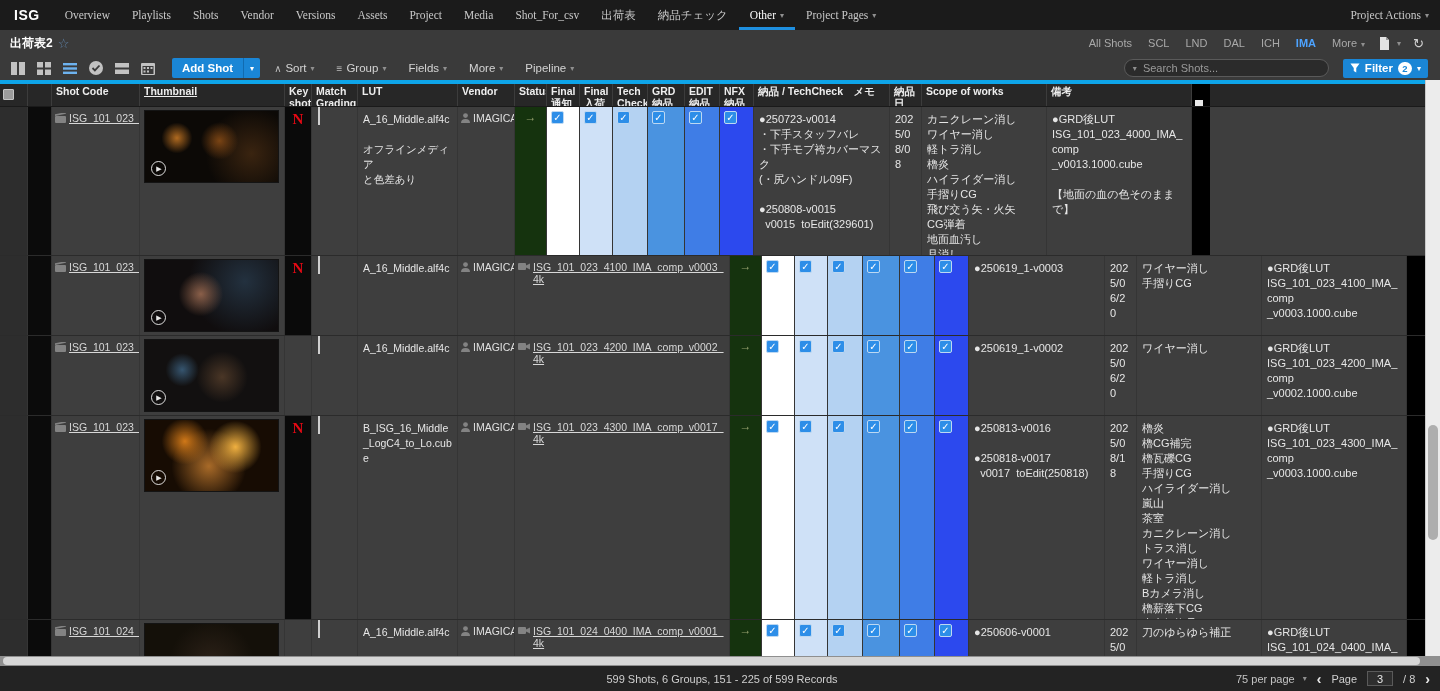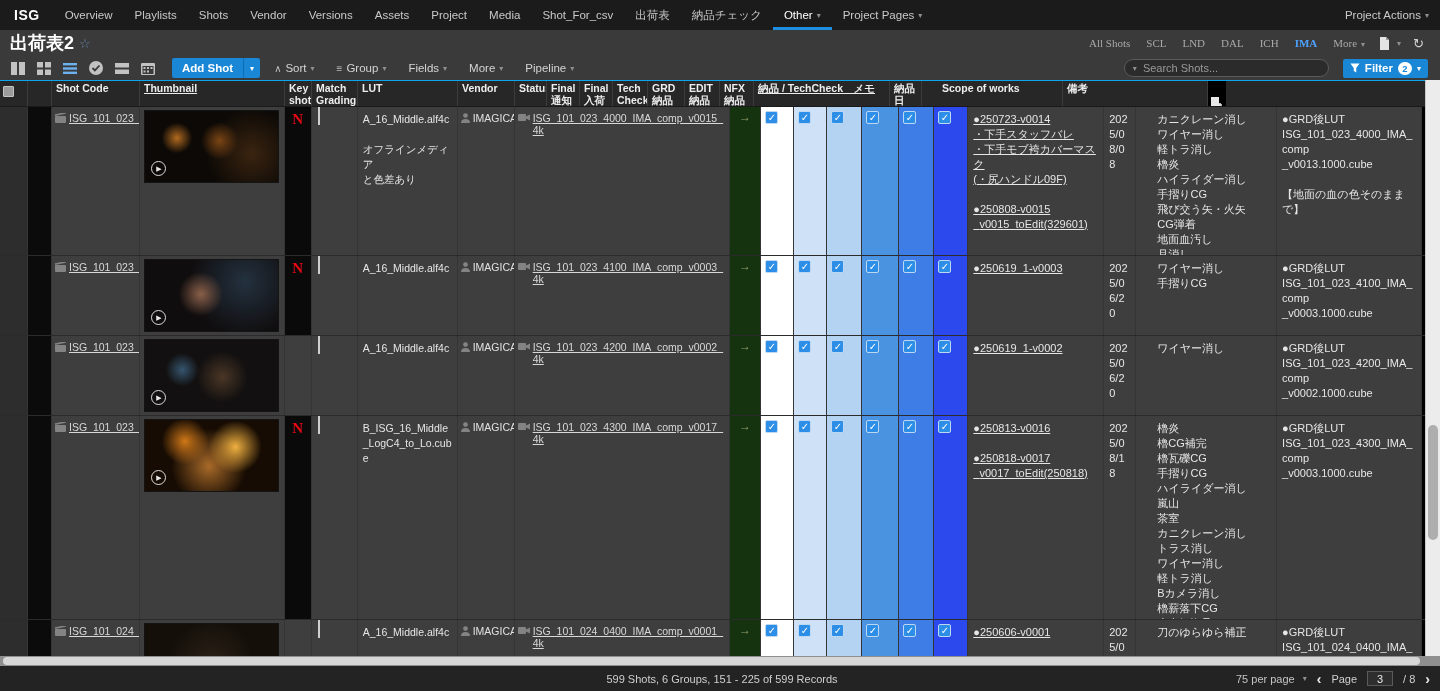--- a/index.html
+++ b/index.html
@@ -3,32 +3,32 @@
 <meta charset="utf-8">
 <style>
   * { margin:0; padding:0; box-sizing:border-box; }
   html,body { background:#111; }
   body { font-family:"Liberation Sans","DejaVu Sans",sans-serif; }
   .app { position:relative; width:1440px; height:691px; background:#3e3e3e; overflow:hidden; }
 
   
   .topnav { height:30px; background:#1b1b1b; display:flex; align-items:stretch; color:#c9c9c9; font-size:11.5px; }
   .logo { color:#fff; font-weight:bold; font-size:14px; letter-spacing:.5px; padding:0 14px; display:flex; align-items:center; }
-  .navitem { display:flex; align-items:center; padding:0 11px; cursor:pointer; white-space:nowrap; }
+  .navitem { display:flex; align-items:center; padding:0 11px; cursor:pointer; white-space:nowrap;font-family:Liberation Serif, serif; }
   .navitem.active { color:#fff; border-bottom:3px solid #1e8fe0; padding-top:3px; }
   .caret { color:#8f8f8f; font-size:8px; margin-left:4px; }
   .nav-spacer { flex:1; }
 
   
   .pagehead { height:26px; background:#3a3a3a; display:flex; align-items:center; padding:0 10px; }
-  .page-title { color:#fff; font-size:18px; font-weight:bold; }
+  .page-title { color:#fff; font-size:12px; font-weight:bold; }
   .fav-star { color:#5e82a8; font-size:13px; margin-left:5px; }
   .ph-spacer { flex:1; }
   .ph-tabs { display:flex; align-items:center; gap:16px; font-size:11px; color:#a9a9a9; margin-right:14px; }
-  .ph-tab { cursor:pointer; white-space:nowrap;font-family:Liberation Serif, serif; }
+  .ph-tab { cursor:pointer; white-space:nowrap; }
   .ph-tab.active { color:#4da3ff; font-weight:bold; }
   .ph-icons { display:flex; align-items:center; gap:12px; margin-right:6px; color:#cfcfcf; }
 
   
   .toolbar { height:24px; background:#3a3a3a; display:flex; align-items:center; padding:0 8px; gap:6px; }
   .view-ic { width:20px; height:18px; display:flex; align-items:center; justify-content:center; cursor:pointer; }
   .btn-addshot { display:flex; align-items:stretch; height:20px; margin-left:8px; border-radius:2px; overflow:hidden; cursor:pointer; }
   .btn-addshot .main { background:#1a86d6; color:#fff; font-size:11.5px; font-weight:bold; display:flex; align-items:center; padding:0 10px; }
   .btn-addshot .drop { background:#1a86d6; border-left:1px solid #116bb0; color:#fff; display:flex; align-items:center; padding:0 6px; font-size:8px; }
   .menu-btn { display:flex; align-items:center; color:#d4d4d4; font-size:11.5px; padding:0 8px; cursor:pointer; white-space:nowrap; }
@@ -36,31 +36,31 @@
   .tb-spacer { flex:1; }
   .search-pill { width:205px; height:18px; background:#2b2b2b; border:1px solid #5a5a5a; border-radius:9px; display:flex; align-items:center; padding:0 8px; margin-right:8px; }
   .search-pill .caret { margin:0 6px 0 0; }
   .search-pill input { background:transparent; border:none; outline:none; color:#cfcfcf; font-size:11px; width:150px; font-family:inherit; }
   .search-pill input::placeholder { color:#9a9a9a; }
   .btn-filter { height:19px; background:#1a86d6; border-radius:2px; display:flex; align-items:center; color:#fff; font-size:11.5px; font-weight:bold; padding:0 7px; gap:5px; cursor:pointer; margin-right:4px; }
   .filter-badge { background:#fff; color:#1a86d6; border-radius:8px; font-size:9.5px; font-weight:bold; min-width:14px; height:13px; display:flex; align-items:center; justify-content:center; padding:0 3px; }
 
   
   .grid { position:relative; width:1440px; }
-  .thead { display:flex; height:27px; background:#272727; border-top:1px solid #0ea5e9; border-bottom:1px solid #1a1a1a; color:#ededed; font-size:10.5px; font-weight:bold; }
+  .thead { display:flex; height:27px; background:#272727; border-top:4px solid #0ea5e9; border-bottom:1px solid #1a1a1a; color:#ededed; font-size:10.5px; font-weight:bold; }
   .th { padding:2px 4px; border-right:1px solid #3c3c3c; white-space:pre-line; line-height:11.5px; overflow:hidden; }
   .tbody { height:549px; overflow:hidden; background:#262626; }
   .trow { display:flex; background:#3e3e3e; border-bottom:1px solid #2b2b2b; }
   .c { border-right:1px solid #353535; overflow:hidden; position:relative; }
 
   .w-gutter{width:28px;} .w-flag{width:24px;} .w-shotcode{width:88px;} .w-thumb{width:145px;text-decoration:underline;}
   .w-key{width:27px;} .w-match{width:46px;} .w-lut{width:100px;} .w-vendor{width:57px;}
   .w-latest{width:215px;} .w-status{width:32px;} .w-ft{width:33px;} .w-fn{width:33px;}
   .w-tc{width:35px;} .w-grd{width:37px;} .w-edit{width:35px;} .w-nfx{width:34px;}
-  .w-memo{width:136px;text-decoration:underline;} .w-date{width:32px;} .w-scope{width:125px;margin-left:16px;} .w-biko{width:145px;}
+  .w-memo{width:136px;} .w-date{width:32px;} .w-scope{width:125px;} .w-biko{width:145px;}
   .w-endgap{width:18px; border-right:none;}
 
   .c.gutter { background:#2d2d2d; }
   .c.flag { background:#0b0b0b; }
   .hdr-check { width:11px; height:11px; background:#9c9c9c; border:1px solid #c4c4c4; border-radius:1px; margin:5px 0 0 3px; }
 
   .cell-pad { padding:5px 5px; font-size:11px; color:#e6e6e6; line-height:15px; }
   .lnk { color:#d8d8d8; text-decoration:underline; cursor:pointer; }
   .shot-cell { display:flex; align-items:flex-start; gap:3px; padding:5px 2px 0 3px; font-size:10.5px; }
   .mini-ic { flex:none; opacity:.75; margin-top:1px; }
@@ -316,27 +316,20 @@
           <div class="pre" style="margin-top:15px;">オフラインメディア
 と色差あり</div>
         </div>
         <div class="c w-vendor shot-cell">
           <svg class="mini-ic" width="9" height="10" viewBox="0 0 9 10">
               <circle cx="4.5" cy="2.6" r="2.4" fill="#9a9a9a"></circle>
               <path d="M0 10 q0 -4 4.5 -4 q4.5 0 4.5 4 z" fill="#9a9a9a"></path>
             </svg>
           <span style="color:#e0e0e0;">IMAGICA</span>
         </div>
-        <div class="c w-latest shot-cell">
-          <svg class="mini-ic" width="12" height="9" viewBox="0 0 12 9">
-              <rect x="0" y="1" width="8" height="7" rx="1" fill="#9a9a9a"></rect>
-              <path d="M8 3.5 12 1.5 v6 L8 5.5 z" fill="#9a9a9a"></path>
-            </svg>
-          <a class="lnk" style="word-break:break-all;">ISG_101_023_4000_IMA_comp_v0015_4k</a>
-        </div>
         <div class="c w-status status">
             <span class="status-arrow">→</span>
           </div>
         <div class="c w-ft band-ft">
             <div class="cb">✓</div>
           </div>
         <div class="c w-fn band-fn">
             <div class="cb">✓</div>
           </div>
         <div class="c w-tc band-tc">

